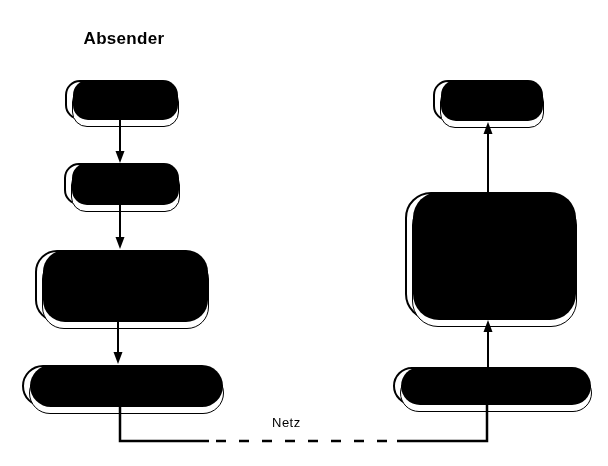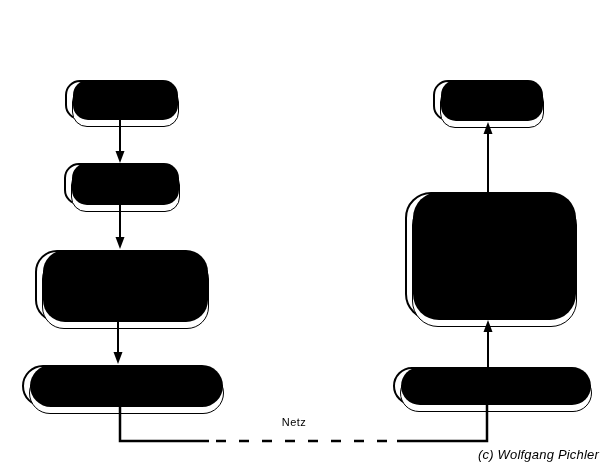--- a/index.html
+++ b/index.html
@@ -57,23 +57,22 @@
     border-radius: var(--r, 15px);
     z-index: -1;
   }
   .node.text-high {
     justify-content: flex-start;
     padding-top: 14px;
   }
   .plain-label {
     position: absolute;
     z-index: 3;
-    font-size: 11px;
+    font-size: 13px;
     line-height: 15px;
-    text-align: center;
     letter-spacing: 0.5px;
   }
   .credit {
     position: absolute;
     z-index: 3;
     font-size: 13px;
     font-style: italic;
     line-height: 15px;
     letter-spacing: 0.2px;
   }
@@ -81,20 +80,21 @@
     position: absolute;
     left: 0; top: 0;
     z-index: 4;
   }
 </style>
 </head>
 <body>
 
 <div class="stage">
 
+  <div class="title" style="left:62px; top:29px; width:124px;">Absender</div>
 
   <div class="node" style="left:65px; top:80px; width:105px; height:40px; --r:15px;">
     <span>Klartext</span>
   </div>
 
   <div class="node" style="left:64px; top:163px; width:107px; height:42px; --r:15px;">
     <span>Kanonisieren</span>
   </div>
 
   <div class="node" style="left:35px; top:250px; width:165px; height:72px; --r:22px;">
@@ -116,21 +116,20 @@
     <span>Authentifikation</span>
     <span>(optional</span>
     <span>Entschlüsselung)</span>
   </div>
 
   <div class="node" style="left:393px; top:367px; width:190px; height:38px; --r:19px;">
     <span>optional 6 Bit Decodierung</span>
   </div>
 
   <div class="plain-label" style="left:272px; top:415px; width:44px;">Netz</div>
-  <div class="credit" style="left:478px; top:447px; width:126px;">(c) Wolfgang Pichler</div>
 
   <svg class="wires" width="608" height="466" viewBox="0 0 608 466">
 
     <g stroke="#000" fill="#000">
       <line x1="120" y1="120" x2="120" y2="152" stroke-width="2"></line>
       <path d="M120,163 L115.5,151 L124.5,151 Z" stroke="none"></path>
     </g>
 
     <g stroke="#000" fill="#000">
       <line x1="120" y1="205" x2="120" y2="238" stroke-width="2"></line>

